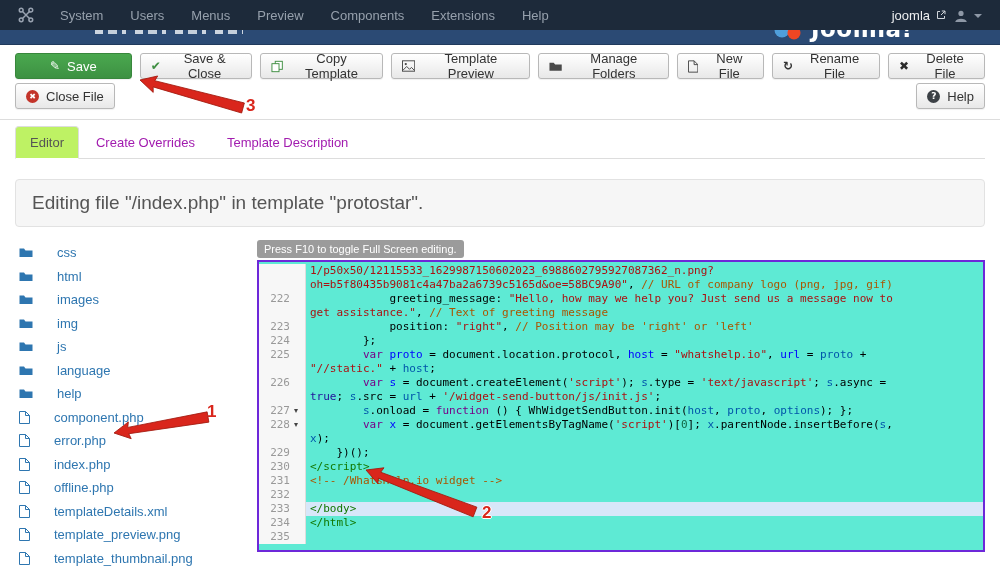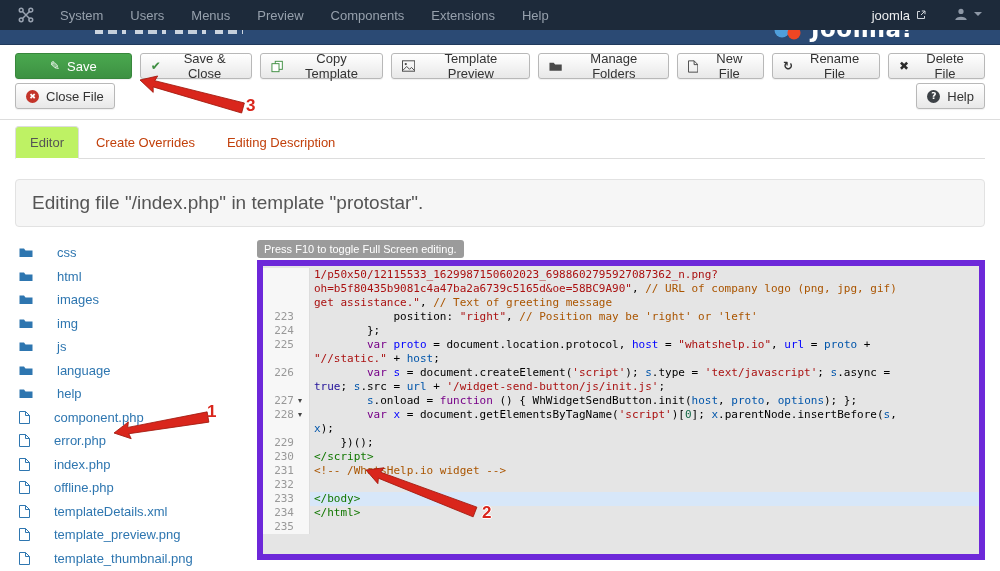--- a/index.html
+++ b/index.html
@@ -4,21 +4,21 @@
 <style>
   html,body{margin:0;padding:0}
   body{width:1000px;height:571px;position:relative;overflow:hidden;background:#fff;
        font-family:"Liberation Sans",sans-serif;-webkit-font-smoothing:antialiased}
   
   .navbar{height:30px;background:#1d2a3a;display:flex;align-items:center;padding:0 18px;
           position:relative;z-index:3}
   .brand{display:flex;align-items:center;margin-right:26px;cursor:pointer}
   .nav-menu{display:flex;align-items:flex-end}
   .nav-item{color:#96a0ac;font-size:13px;margin-right:27px;cursor:pointer;white-space:nowrap}
-  .nav-right{margin-left:auto;display:flex;align-items:flex-start;gap:28px}
+  .nav-right{margin-left:auto;display:flex;align-items:flex-end;gap:8px}
   .site-link{display:flex;align-items:center;gap:6px;color:#eceef0;font-size:13px;cursor:pointer;text-decoration:none}
   .user-menu{display:flex;align-items:center;gap:6px;cursor:pointer}
   .caret{width:0;height:0;border-left:4px solid transparent;border-right:4px solid transparent;
          border-top:4px solid #8e98a6;display:inline-block}
   
   .subheader{height:14px;background:#2b4a74;border-bottom:1px solid #203a5c;position:relative;z-index:1}
   .title-slivers{position:absolute;left:95px;top:0;width:148px;height:4px;opacity:.85;
     background:repeating-linear-gradient(90deg,#e8edf3 0 8px,transparent 8px 13px,#dfe6ee 13px 22px,transparent 22px 27px,#e8edf3 27px 31px,transparent 31px 40px)}
   .jlogo-clip{position:absolute;right:52px;top:0;height:14px;width:175px;overflow:hidden}
   .jlogo{position:absolute;top:-14px;left:0;display:flex;align-items:center;gap:8px}
@@ -32,35 +32,35 @@
           background:linear-gradient(#ffffff,#e8e8e8);border:1px solid #b8b8b8;border-radius:3px;
           box-shadow:0 1px 1px rgba(0,0,0,.06)}
   .tb-btn.success{background:linear-gradient(#4aa84f,#3d9142);border-color:#38873c;color:#fff;padding:0 34px}
   .glyph{font-family:"DejaVu Sans",sans-serif;font-size:12px;line-height:1}
   .circle-ic{width:13px;height:13px;border-radius:50%;color:#fff;display:inline-flex;align-items:center;
              justify-content:center;font-size:8px;font-weight:bold;font-family:"DejaVu Sans",sans-serif}
   .circle-ic.red{background:#c3342a}
   .circle-ic.dark{background:#3c4146;font-size:9px}
   
   .tabs{list-style:none;display:flex;margin:6px 15px 0;padding:0;border-bottom:1px solid #ddd}
-  .tab{padding:8px 14px;font-size:13px;color:#c2410c;cursor:pointer;border:1px solid transparent;
+  .tab{padding:8px 14px;font-size:13px;color:#a21caf;cursor:pointer;border:1px solid transparent;
        margin:0 2px -1px 0;white-space:nowrap}
   .tab.active{background:#bef264;border-color:#ddd;border-bottom-color:#fff;border-radius:4px 4px 0 0;color:#555;cursor:default}
   
   .heading-panel{margin:20px 15px 0;background:#f6f6f6;border:1px solid #e2e2e2;border-radius:4px;
                  padding:12px 16px;font-size:19px;color:#555}
   
   .content{display:flex;margin:12px 15px 0;gap:10px}
   .tree{width:232px;flex:none}
   .tree ul{list-style:none;margin:6px 0 0;padding:0 0 0 4px}
   .tree li{display:flex;align-items:center;gap:24px;margin-bottom:8.5px;color:#2e76b0;font-size:13px;cursor:pointer}
   .editor-col{flex:1;min-width:0}
   .badge{display:inline-block;background:#9b9b9b;color:#fff;font-size:11px;font-weight:normal;
          padding:3px 7px;border-radius:3px}
-  .cm{margin-top:2px;border:6px solid #6d28d9;background:#e5e5e5;padding:2px 0;height:284px;overflow:hidden;cursor:text}
+  .cm{margin-top:2px;border:2px solid #6d28d9;background:#5eead4;padding:2px 0;height:284px;overflow:hidden;cursor:text}
   .cm-row{display:flex;height:14px;line-height:14px;font-family:"DejaVu Sans Mono",monospace;font-size:11px}
   .cm-gutter{width:46px;flex:none;background:#f7f7f7;border-right:1px solid #ddd;color:#999;display:flex}
   .cm-num{flex:1;text-align:right;padding-right:4px}
   .cm-fold{width:11px;font-size:8px;color:#444;font-family:"DejaVu Sans",sans-serif}
   .cm-code{flex:1;white-space:pre;padding-left:4px;color:#000}
   .cm-row.active .cm-code{background:#d7e7f9}
   .tk-plain{color:#000}.tk-str{color:#a11}.tk-com{color:#a50}.tk-kw{color:#708}
   .tk-def{color:#00f}.tk-var2{color:#05a}.tk-atom{color:#219}.tk-num{color:#164}.tk-tag{color:#170}
   
   #anno{position:absolute;inset:0;pointer-events:none;z-index:6}
@@ -184,21 +184,21 @@
             <span class="circle-ic dark">?</span>
             <span>Help</span>
           </button>
         </div>
     </div>
   </section>
 
   <ul class="tabs" id="tabs">
       <li class="tab active">Editor</li>
       <li class="tab">Create Overrides</li>
-      <li class="tab">Editing Description</li>
+      <li class="tab">Template Description</li>
     </ul>
 
   <div class="heading-panel">
     <span>Editing file "/index.php" in template "protostar".</span>
   </div>
 
   <div class="content">
     <aside class="tree">
       <ul id="tree">
           <li>
@@ -304,20 +304,27 @@
                 <span class="cm-fold"></span>
               </span>
               <span class="cm-code"><span class="tk-str">1/p50x50/12115533_1629987150602023_6988602795927087362_n.png?</span></span>
             </div>
             <div class="cm-row">
               <span class="cm-gutter">
                 <span class="cm-num"></span>
                 <span class="cm-fold"></span>
               </span>
               <span class="cm-code"><span class="tk-str">oh=b5f80435b9081c4a47ba2a6739c5165d&amp;oe=58BC9A90"</span><span class="tk-plain">, </span><span class="tk-com">// URL of company logo (png, jpg, gif)</span></span>
+            </div>
+            <div class="cm-row">
+              <span class="cm-gutter">
+                <span class="cm-num">222</span>
+                <span class="cm-fold"></span>
+              </span>
+              <span class="cm-code"><span class="tk-plain">            greeting_message: </span><span class="tk-str">"Hello, how may we help you? Just send us a message now to</span></span>
             </div>
             <div class="cm-row">
               <span class="cm-gutter">
                 <span class="cm-num"></span>
                 <span class="cm-fold"></span>
               </span>
               <span class="cm-code"><span class="tk-str">get assistance."</span><span class="tk-plain">, </span><span class="tk-com">// Text of greeting message</span></span>
             </div>
             <div class="cm-row">
               <span class="cm-gutter">

